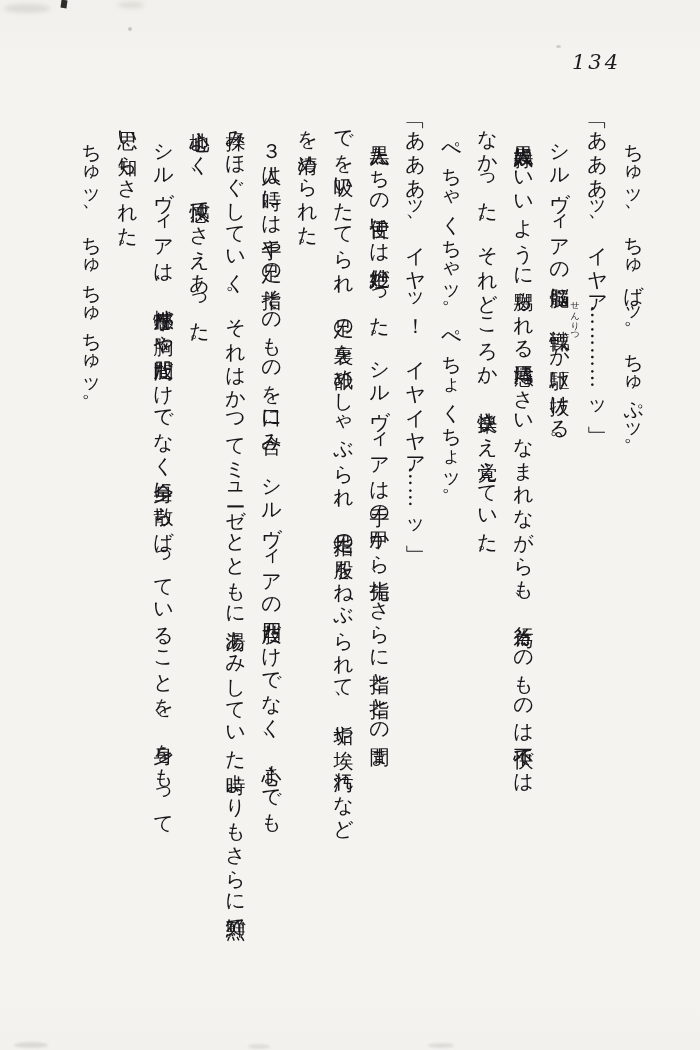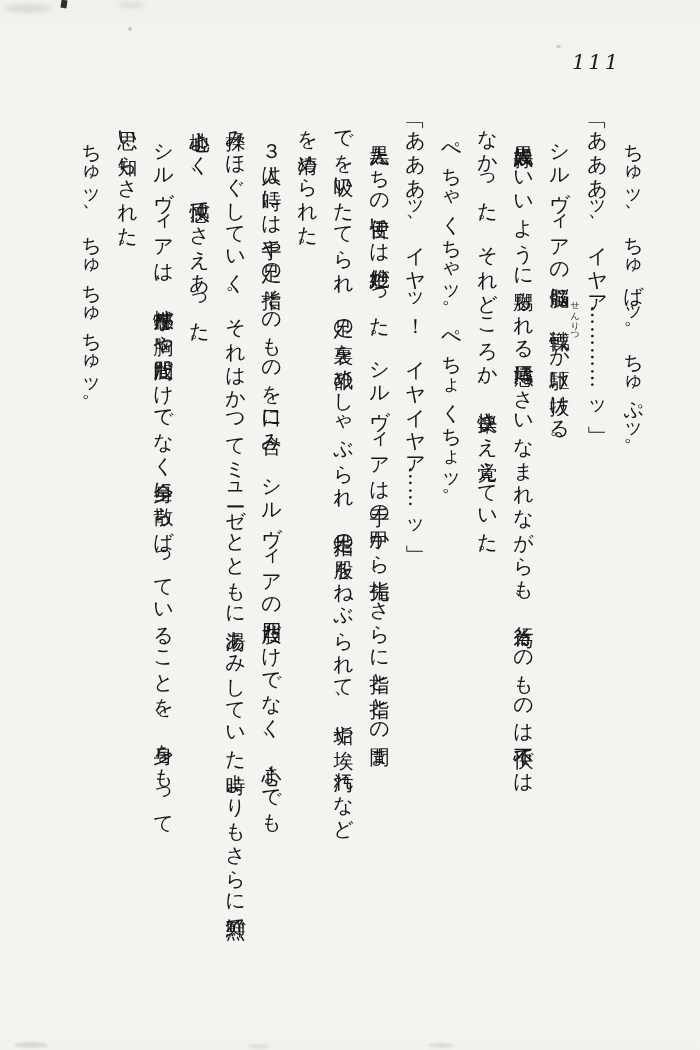--- a/index.html
+++ b/index.html
@@ -44,21 +44,21 @@
 
   <div class="artifact tick-top"></div>
   <div class="artifact smear-a"></div>
   <div class="artifact smear-b"></div>
   <div class="artifact dot-a"></div>
   <div class="artifact dot-b"></div>
   <div class="artifact smear-c"></div>
   <div class="artifact smear-d"></div>
   <div class="artifact smear-e"></div>
 
-  <div class="pageno">111</div>
+  <div class="pageno">134</div>
 
   <div class="text-block">
 
     <div class="vline indent">ちゅッ、ちゅばッ。ちゅぷッ。</div>
 
     <div class="vline">「あああッ、イヤア…………ッ」</div>
 
     <div class="vline indent"><span>シルヴィアの脳髄に</span><ruby><span>戦慄</span><rt>せんりつ</rt></ruby><span>が駆け抜ける。</span></div>
 
     <div class="vline indent">黒人奴隷にいいように嬲られる汚辱感にさいなまれながらも、行為そのものは不快では</div>

